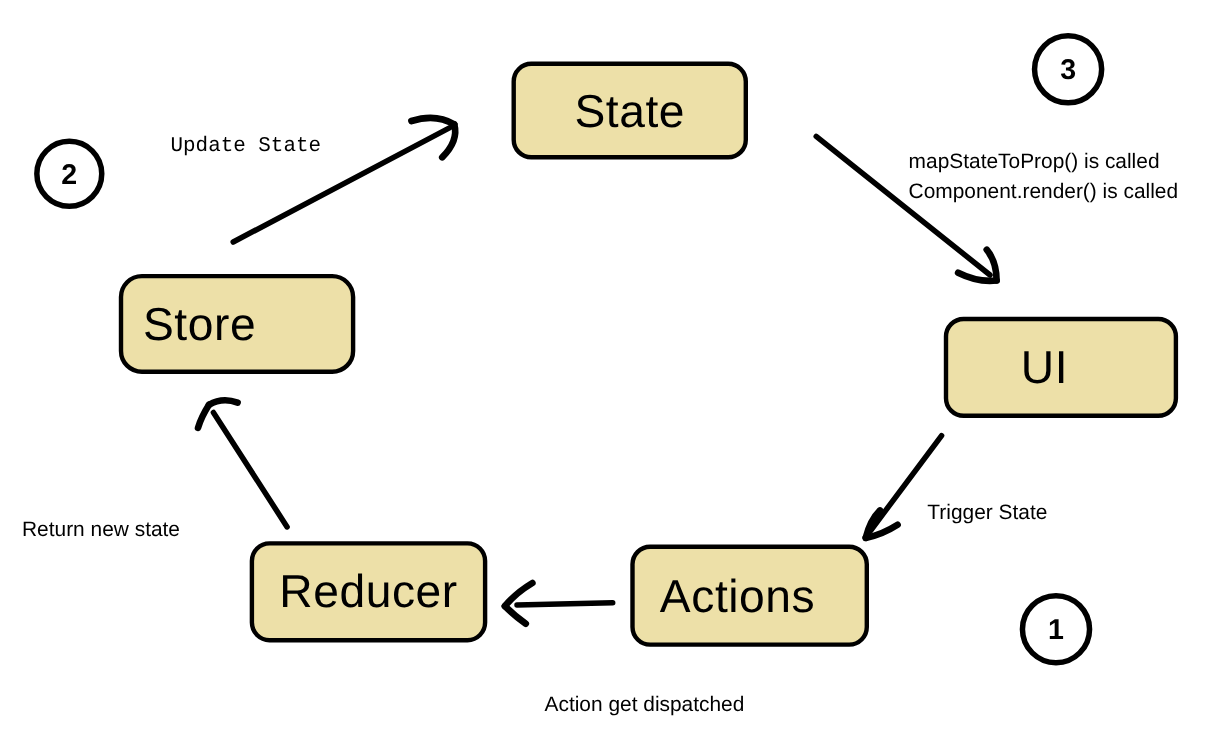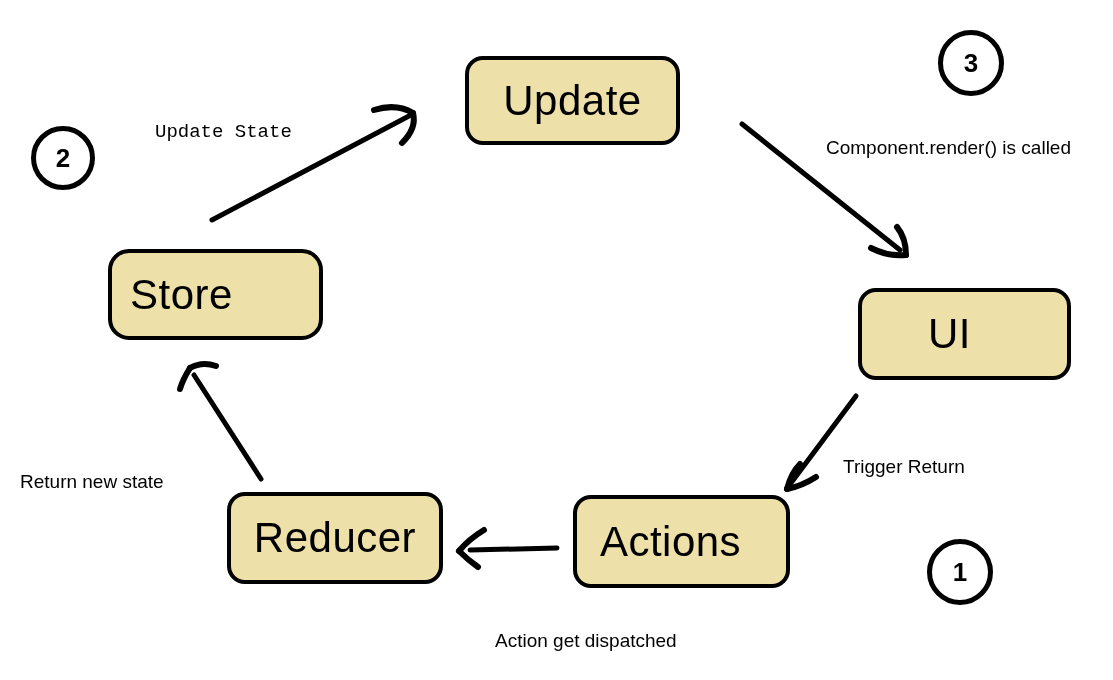--- a/index.html
+++ b/index.html
@@ -105,21 +105,21 @@
       <path class="barb" d="M 459 551 Q 468 560 478 567"></path>
     </g>
 
     <g>
       <path class="shaft" d="M 261 479 L 194 375"></path>
       <path class="barb" d="M 190 368 Q 202 361 216 366"></path>
       <path class="barb" d="M 190 368 Q 183 379 180 389"></path>
     </g>
   </svg>
 
-  <div class="node node-state">Update</div>
+  <div class="node node-state">State</div>
 
   <div class="node node-store">Store</div>
 
   <div class="node node-reducer">Reducer</div>
 
   <div class="node node-actions">Actions</div>
 
   <div class="node node-ui">UI</div>
 
   <div class="step-circle circle-2">
@@ -130,22 +130,23 @@
     <span>3</span>
   </div>
 
   <div class="step-circle circle-1">
     <span>1</span>
   </div>
 
   <div class="label label-update-state">Update State</div>
 
   <div class="label label-state-calls">
+    <div>mapStateToProp() is called</div>
     <div>Component.render() is called</div>
   </div>
 
   <div class="label label-return-new-state">Return new state</div>
 
-  <div class="label label-trigger-action">Trigger Return</div>
+  <div class="label label-trigger-action">Trigger State</div>
 
   <div class="label label-action-dispatched">Action get dispatched</div>
 
 </div>
 
 </body></html>

